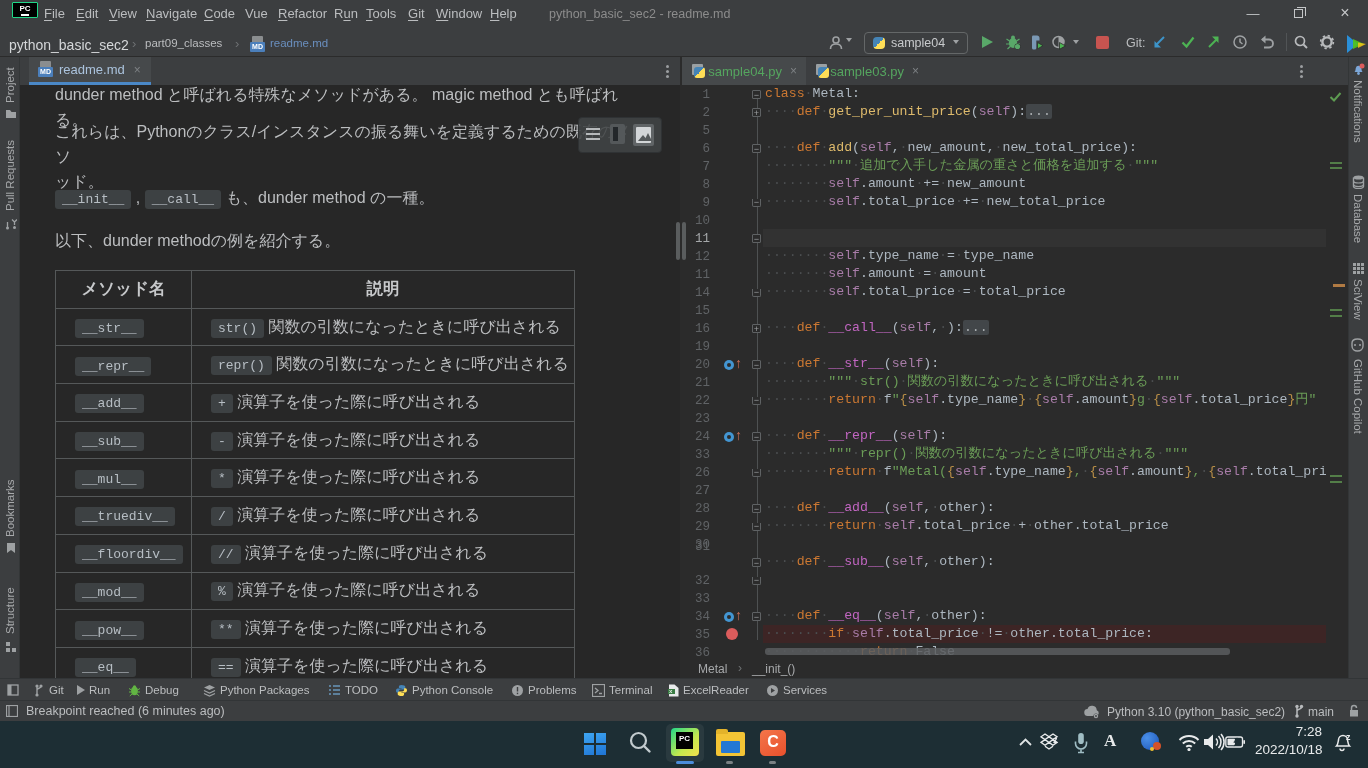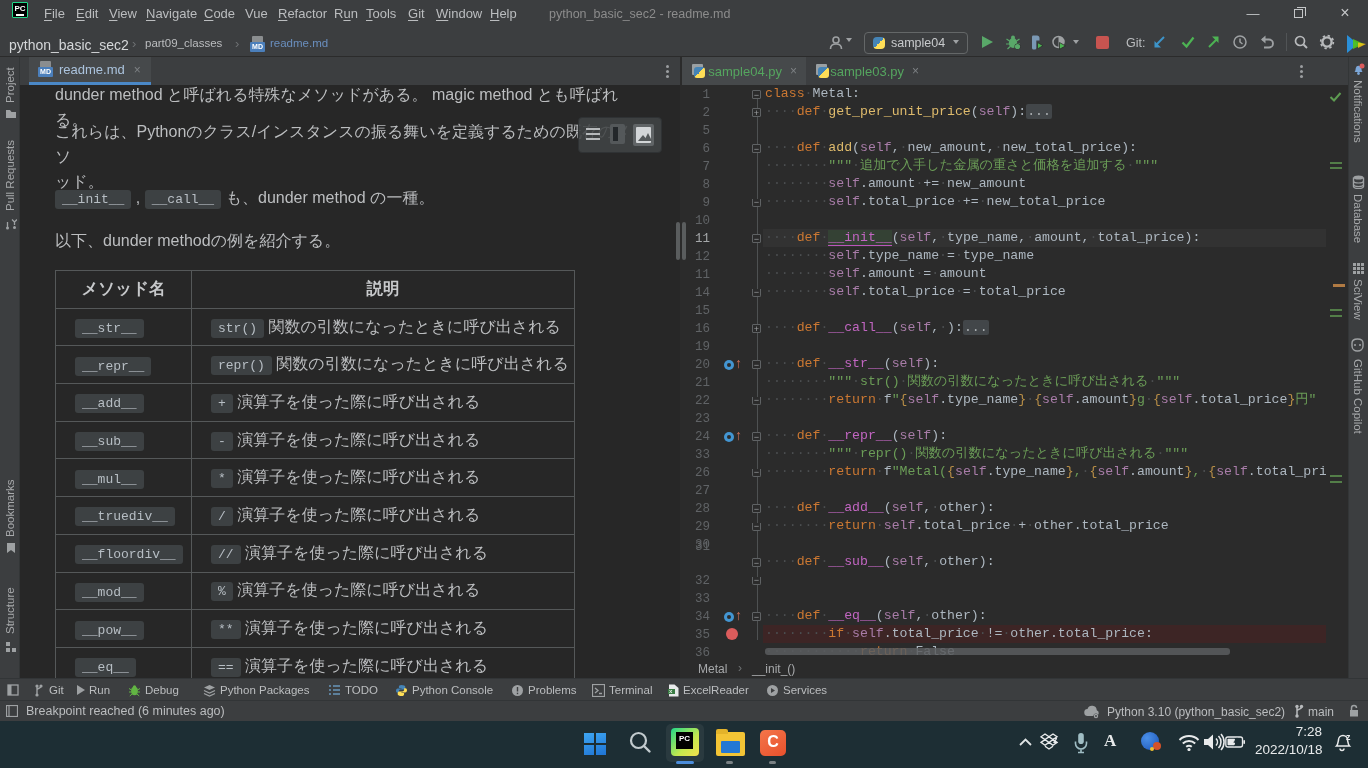--- a/index.html
+++ b/index.html
@@ -1,21 +1,21 @@
 <!DOCTYPE html>
 <html><head><meta charset="utf-8">
 <style>
 html,body{margin:0;padding:0;width:1368px;height:768px;overflow:hidden;background:#2b2b2b;
   font-family:"Liberation Sans",sans-serif;-webkit-font-smoothing:antialiased}
 *{box-sizing:border-box}
 .abs{position:absolute}
 #stage{position:relative;width:1368px;height:768px}
 
 #titlebar{left:0;top:0;width:1368px;height:28px;background:#3c3e40}
-#pclogo{left:12px;top:2px;width:16px;height:16px;background:#000;border:1px solid #21d789;border-radius:1px;
+#pclogo{left:12px;top:2px;width:26px;height:16px;background:#000;border:1px solid #21d789;border-radius:1px;
   color:#fff;font-size:8px;font-weight:bold;text-align:center;line-height:11px}
 #pclogo i{display:block;width:8px;height:2px;background:#fff;margin:0 auto;font-style:normal}
 .menu{top:6px;height:17px;color:#bbbdbf;font-size:13px}
 .menu u{text-decoration-thickness:1px;text-underline-offset:2px}
 #wintitle{top:7px;left:549px;color:#8c8c8c;font-size:12.5px}
 .winbtn{top:0;width:46px;height:28px;color:#c4c6c8;text-align:center;line-height:28px;font-size:13px}
 
 #navbar{left:0;top:28px;width:1368px;height:29px;background:#3c3e40;border-bottom:1px solid #2b2b2b}
 .crumb{top:36px;font-size:13px;color:#bbbdbf}
 .chev{color:#6e7173}
@@ -378,21 +378,20 @@
 <div class="abs" style="left:44px;top:543px;width:12px;height:12px;border-radius:50%;background:#db5c5c"></div>
 <div id="code">
 <div class="row" style="top:0px"><b class="k">class</b><b class="d">·</b>Metal:</div>
 <div class="row" style="top:18px"><b class="d">····</b><b class="k">def</b><b class="d">·</b><b class="fn">get_per_unit_price</b>(<b class="sf">self</b>):<b class="fold">...</b></div>
 <div class="row" style="top:36px"></div>
 <div class="row" style="top:54px"><b class="d">····</b><b class="k">def</b><b class="d">·</b><b class="fn">add</b>(<b class="sf">self</b>,<b class="d">·</b>new_amount,<b class="d">·</b>new_total_price):</div>
 <div class="row" style="top:72px"><b class="d">········</b><b class="s">"""</b><b class="d">·</b><b class="s">追加で入手した金属の重さと価格を追加する</b><b class="d">·</b><b class="s">"""</b></div>
 <div class="row" style="top:90px"><b class="d">········</b><b class="sf">self</b>.amount<b class="d">·</b>+=<b class="d">·</b>new_amount</div>
 <div class="row" style="top:108px"><b class="d">········</b><b class="sf">self</b>.total_price<b class="d">·</b>+=<b class="d">·</b>new_total_price</div>
 <div class="row" style="top:126px"></div>
-<div class="row" style="top:144px"><b class="d">····</b><b class="k">def</b><b class="d">·</b><b class="init">__init__</b>(<b class="sf">self</b>,<b class="d">·</b>type_name,<b class="d">·</b>amount,<b class="d">·</b>total_price):</div>
 <div class="row" style="top:162px"><b class="d">········</b><b class="sf">self</b>.type_name<b class="d">·</b>=<b class="d">·</b>type_name</div>
 <div class="row" style="top:180px"><b class="d">········</b><b class="sf">self</b>.amount<b class="d">·</b>=<b class="d">·</b>amount</div>
 <div class="row" style="top:198px"><b class="d">········</b><b class="sf">self</b>.total_price<b class="d">·</b>=<b class="d">·</b>total_price</div>
 <div class="row" style="top:216px"></div>
 <div class="row" style="top:234px"><b class="d">····</b><b class="k">def</b><b class="d">·</b><b class="mm">__call__</b>(<b class="sf">self</b>,<b class="d">·</b>):<b class="fold">...</b></div>
 <div class="row" style="top:252px"></div>
 <div class="row" style="top:270px"><b class="d">····</b><b class="k">def</b><b class="d">·</b><b class="mm">__str__</b>(<b class="sf">self</b>):</div>
 <div class="row" style="top:288px"><b class="d">········</b><b class="s">"""</b><b class="d">·</b><b class="s">str()</b><b class="d">·</b><b class="s">関数の引数になったときに呼び出される</b><b class="d">·</b><b class="s">"""</b></div>
 <div class="row" style="top:306px"><b class="d">········</b><b class="k">return</b><b class="d">·</b>f<b class="s">"</b><b class="br">{</b><b class="sf">self</b>.type_name<b class="br">}</b><b class="d">·</b><b class="br">{</b><b class="sf">self</b>.amount<b class="br">}</b><b class="s">g</b><b class="d">·</b><b class="br">{</b><b class="sf">self</b>.total_price<b class="br">}</b><b class="s">円"</b></div>
 <div class="row" style="top:324px"></div>

